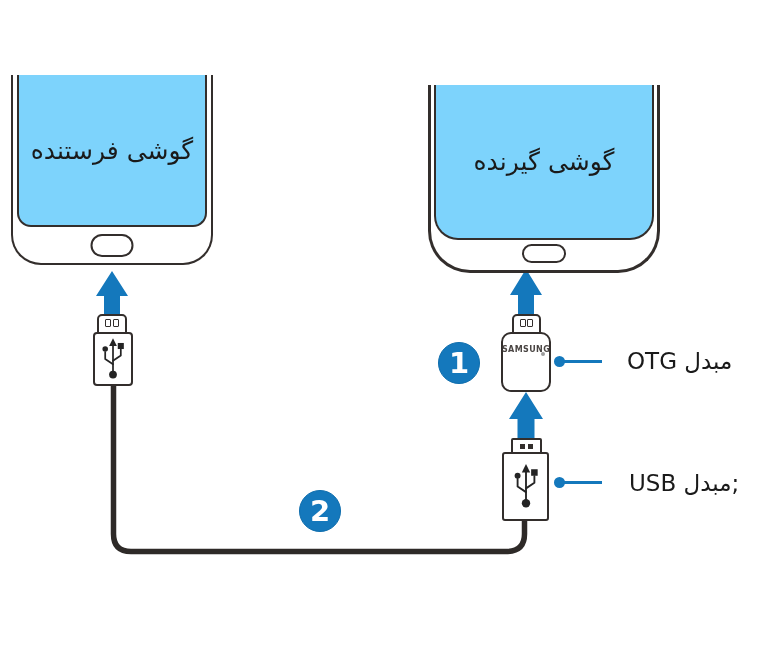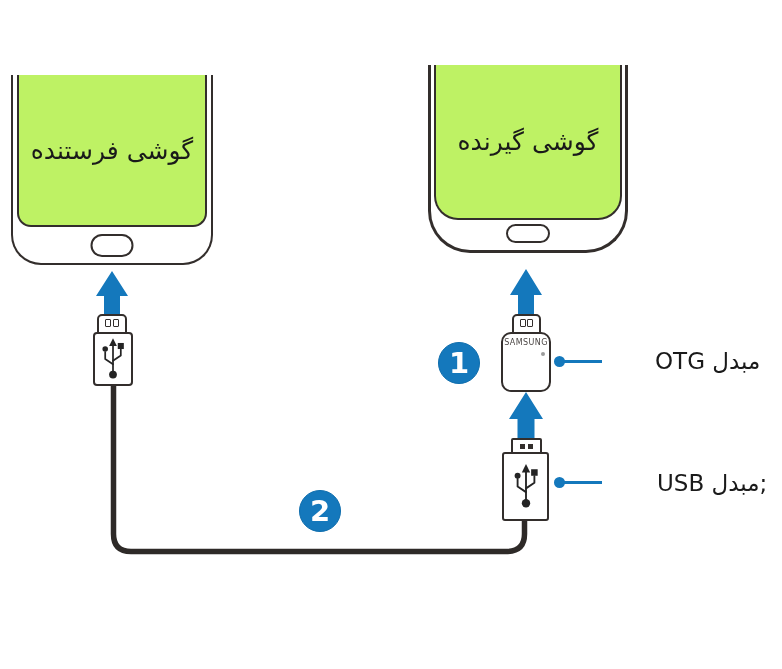--- a/index.html
+++ b/index.html
@@ -14,24 +14,24 @@
   body{font-family:"DejaVu Sans",sans-serif;color:var(--text-dark);}
   .stage{
     position:relative;width:782px;height:669px;background:var(--background);
     overflow:hidden;
   }
   .stage svg.layer{position:absolute;left:0;top:0;pointer-events:none;}
 
   
   .phone{position:absolute;background:#fff;border:2px solid var(--outline-dark);border-top:none;z-index:2;}
   .phone-sender{left:11px;top:75px;width:202px;height:190px;border-radius:0 0 30px 30px;}
-  .phone-receiver{left:428px;top:65px;width:200px;height:188px;
+  .phone-receiver{left:428px;top:85px;width:232px;height:188px;
     border-left-width:3px;border-right-width:3px;border-bottom-width:3px;
     border-radius:0 0 42px 42px;}
-  .screen{position:absolute;top:0;background:#bef264;border:2px solid var(--outline-dark);border-top:none;
+  .screen{position:absolute;top:0;background:#7dd3fc;border:2px solid var(--outline-dark);border-top:none;
     display:flex;align-items:center;justify-content:center;}
   .phone-sender .screen{left:4px;right:4px;height:152px;border-radius:0 0 14px 14px;}
   .phone-receiver .screen{left:3px;right:3px;height:155px;border-radius:0 0 24px 24px;}
   .screen-label{font-size:25px;color:var(--text-dark);direction:rtl;white-space:nowrap;}
   .home-btn{position:absolute;left:50%;transform:translateX(-50%);background:#fff;
     border:2px solid var(--outline-dark);}
   .phone-sender .home-btn{bottom:6px;width:43px;height:23px;border-radius:12px;}
   .phone-receiver .home-btn{bottom:7px;width:44px;height:19px;border-radius:10px;}
 
   
@@ -43,35 +43,35 @@
   .plug-slot.s-right{right:6px;}
   .plug-pin{position:absolute;top:4px;width:5px;height:5px;background:var(--outline-dark);}
   .plug-pin.s-left{left:7px;}
   .plug-pin.s-right{right:7px;}
   .connector-body{position:absolute;background:#fff;border:2.5px solid var(--outline-dark);
     z-index:3;display:flex;align-items:center;justify-content:center;}
   .micro-body{left:93px;top:332px;width:40px;height:54px;border-radius:4px;}
   .usb-body{left:502px;top:452px;width:47px;height:69px;border-radius:3px;}
   .otg-body{left:501px;top:332px;width:50px;height:60px;border-radius:10px;
     flex-direction:column;justify-content:flex-start;}
-  .brand-text{margin-top:4px;font-size:8px;font-weight:normal;letter-spacing:0.4px;color:#4a4543;}
+  .brand-text{margin-top:11px;font-size:8px;font-weight:bold;letter-spacing:0.4px;color:#4a4543;}
   .otg-dot{position:absolute;right:4px;top:18px;width:4px;height:4px;border-radius:50%;background:#9b9b9b;}
 
   
   .step-badge{position:absolute;width:42px;height:42px;border-radius:50%;
     background:var(--accent-blue);border:1.5px solid #0e6dad;color:#fff;
     display:flex;align-items:center;justify-content:center;
     font-size:29px;font-weight:bold;z-index:4;}
   .badge-1{left:438px;top:342px;}
   .badge-2{left:299px;top:490px;}
   .callout-dot{position:absolute;width:11px;height:11px;border-radius:50%;
     background:var(--accent-blue);z-index:4;}
   .callout-line{position:absolute;height:3px;background:var(--accent-blue);z-index:4;}
   .callout-label{position:absolute;font-size:23px;color:var(--text-dark);
-    white-space:nowrap;direction:rtl;line-height:30px;z-index:4;margin-left:28px;}
+    white-space:nowrap;direction:rtl;line-height:30px;z-index:4;}
 
   
   .arrow-shape{fill:var(--accent-blue);}
   .cable-path{fill:none;stroke:var(--cable-dark);stroke-width:5.5px;}
   .usb-icon-stroke{stroke:#242424;stroke-width:2px;fill:none;stroke-linecap:round;stroke-linejoin:round;}
   .usb-icon-fill{fill:#242424;}
 </style>
 </head>
 <body>
 

